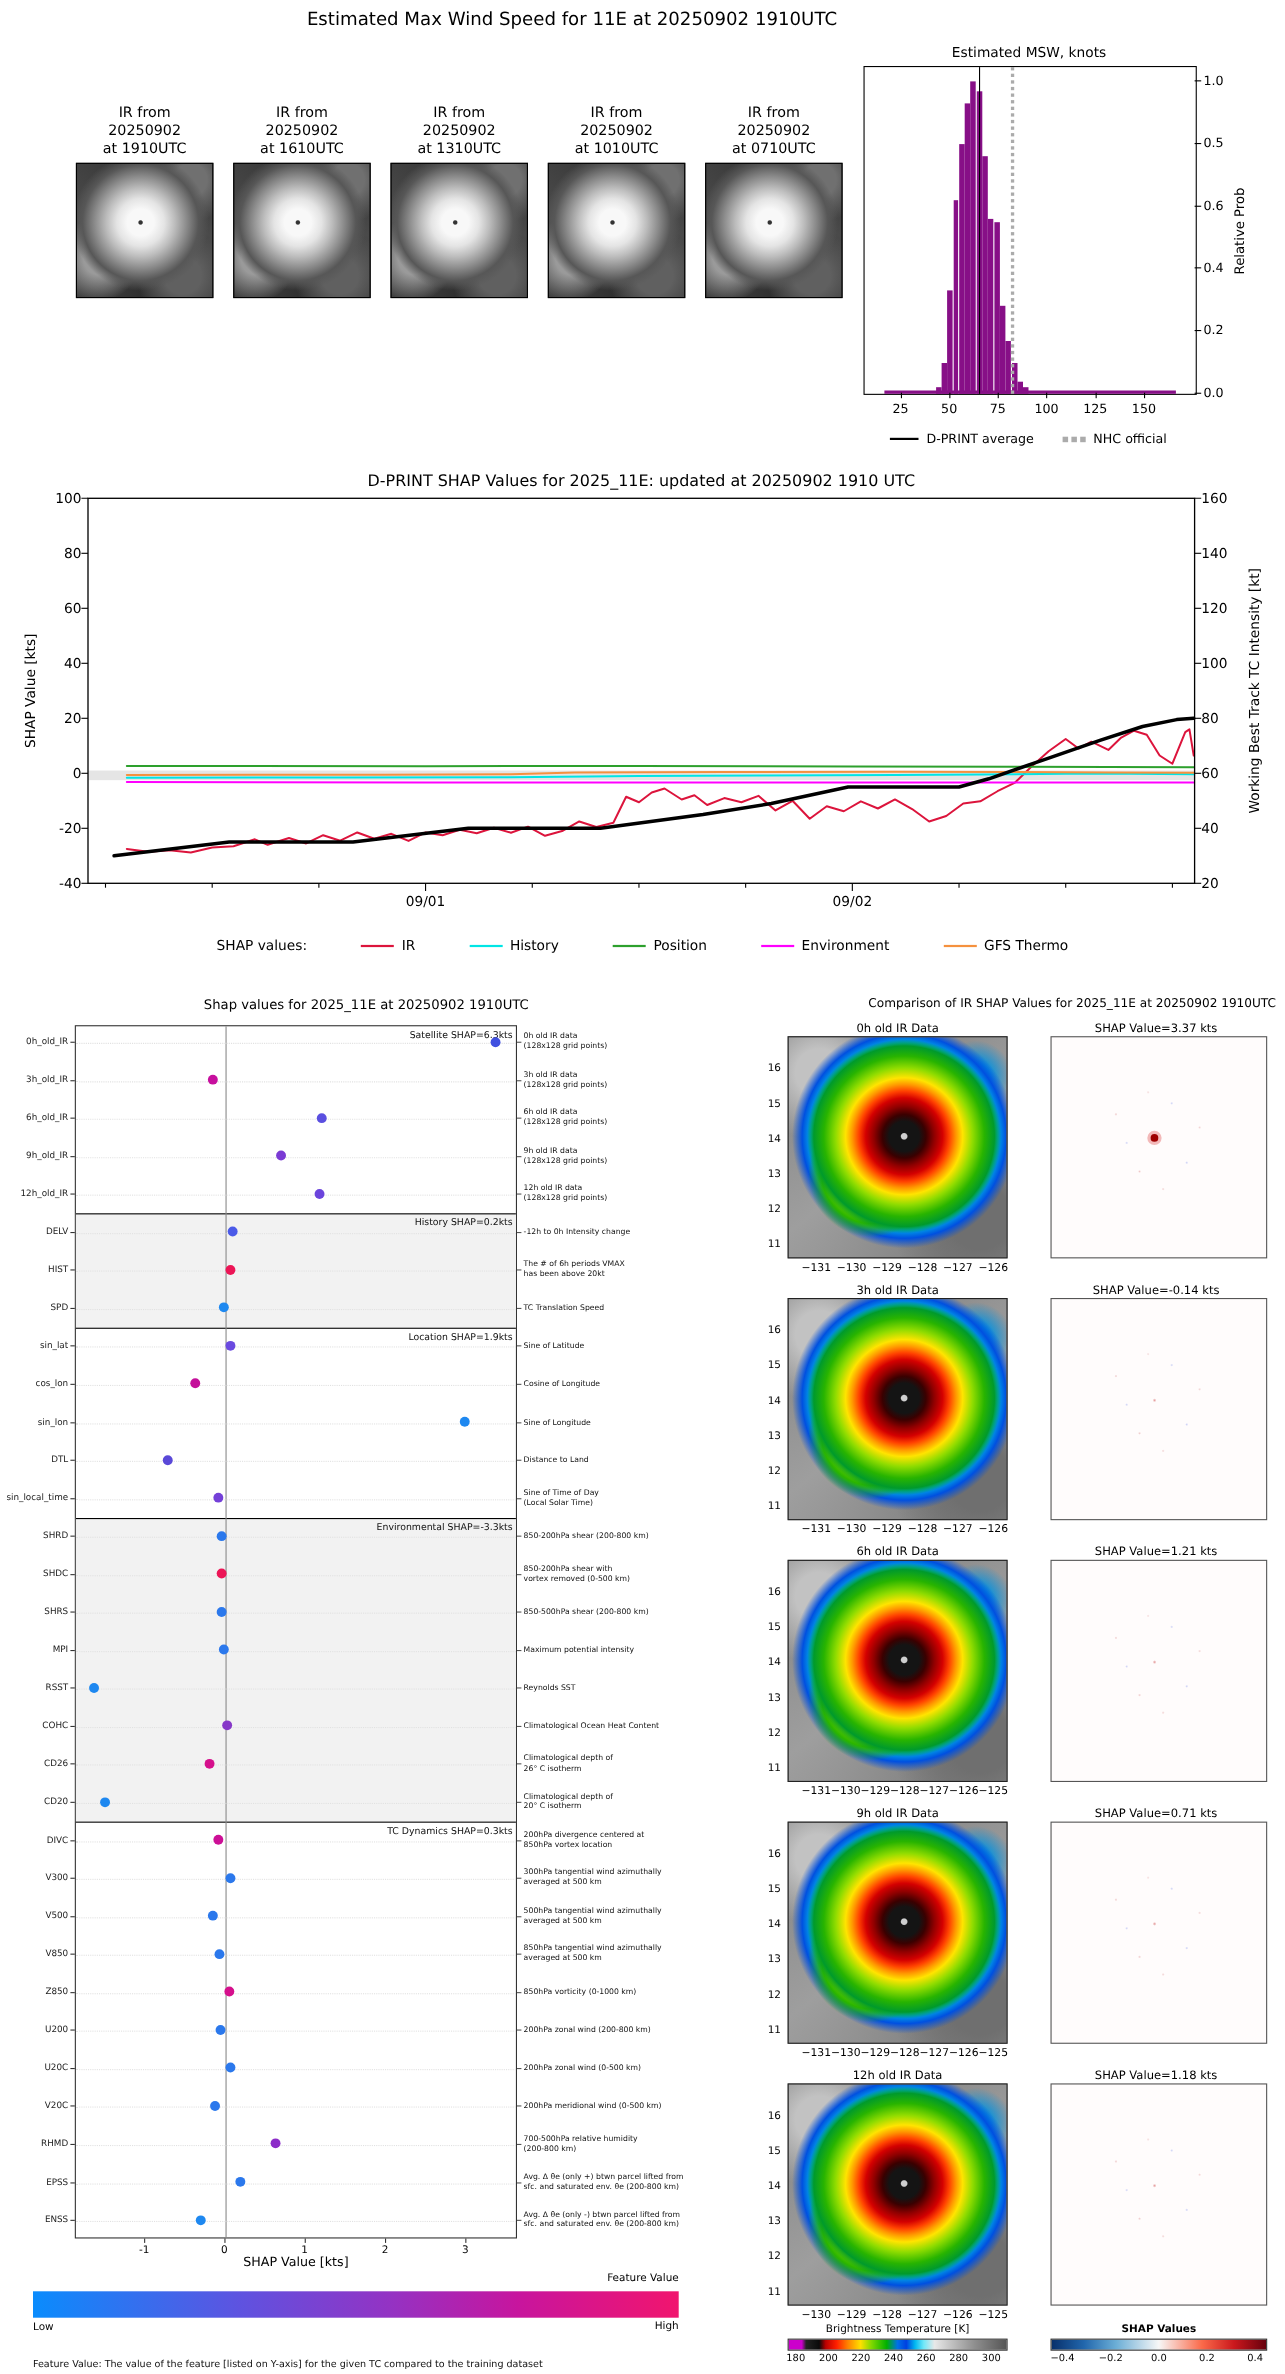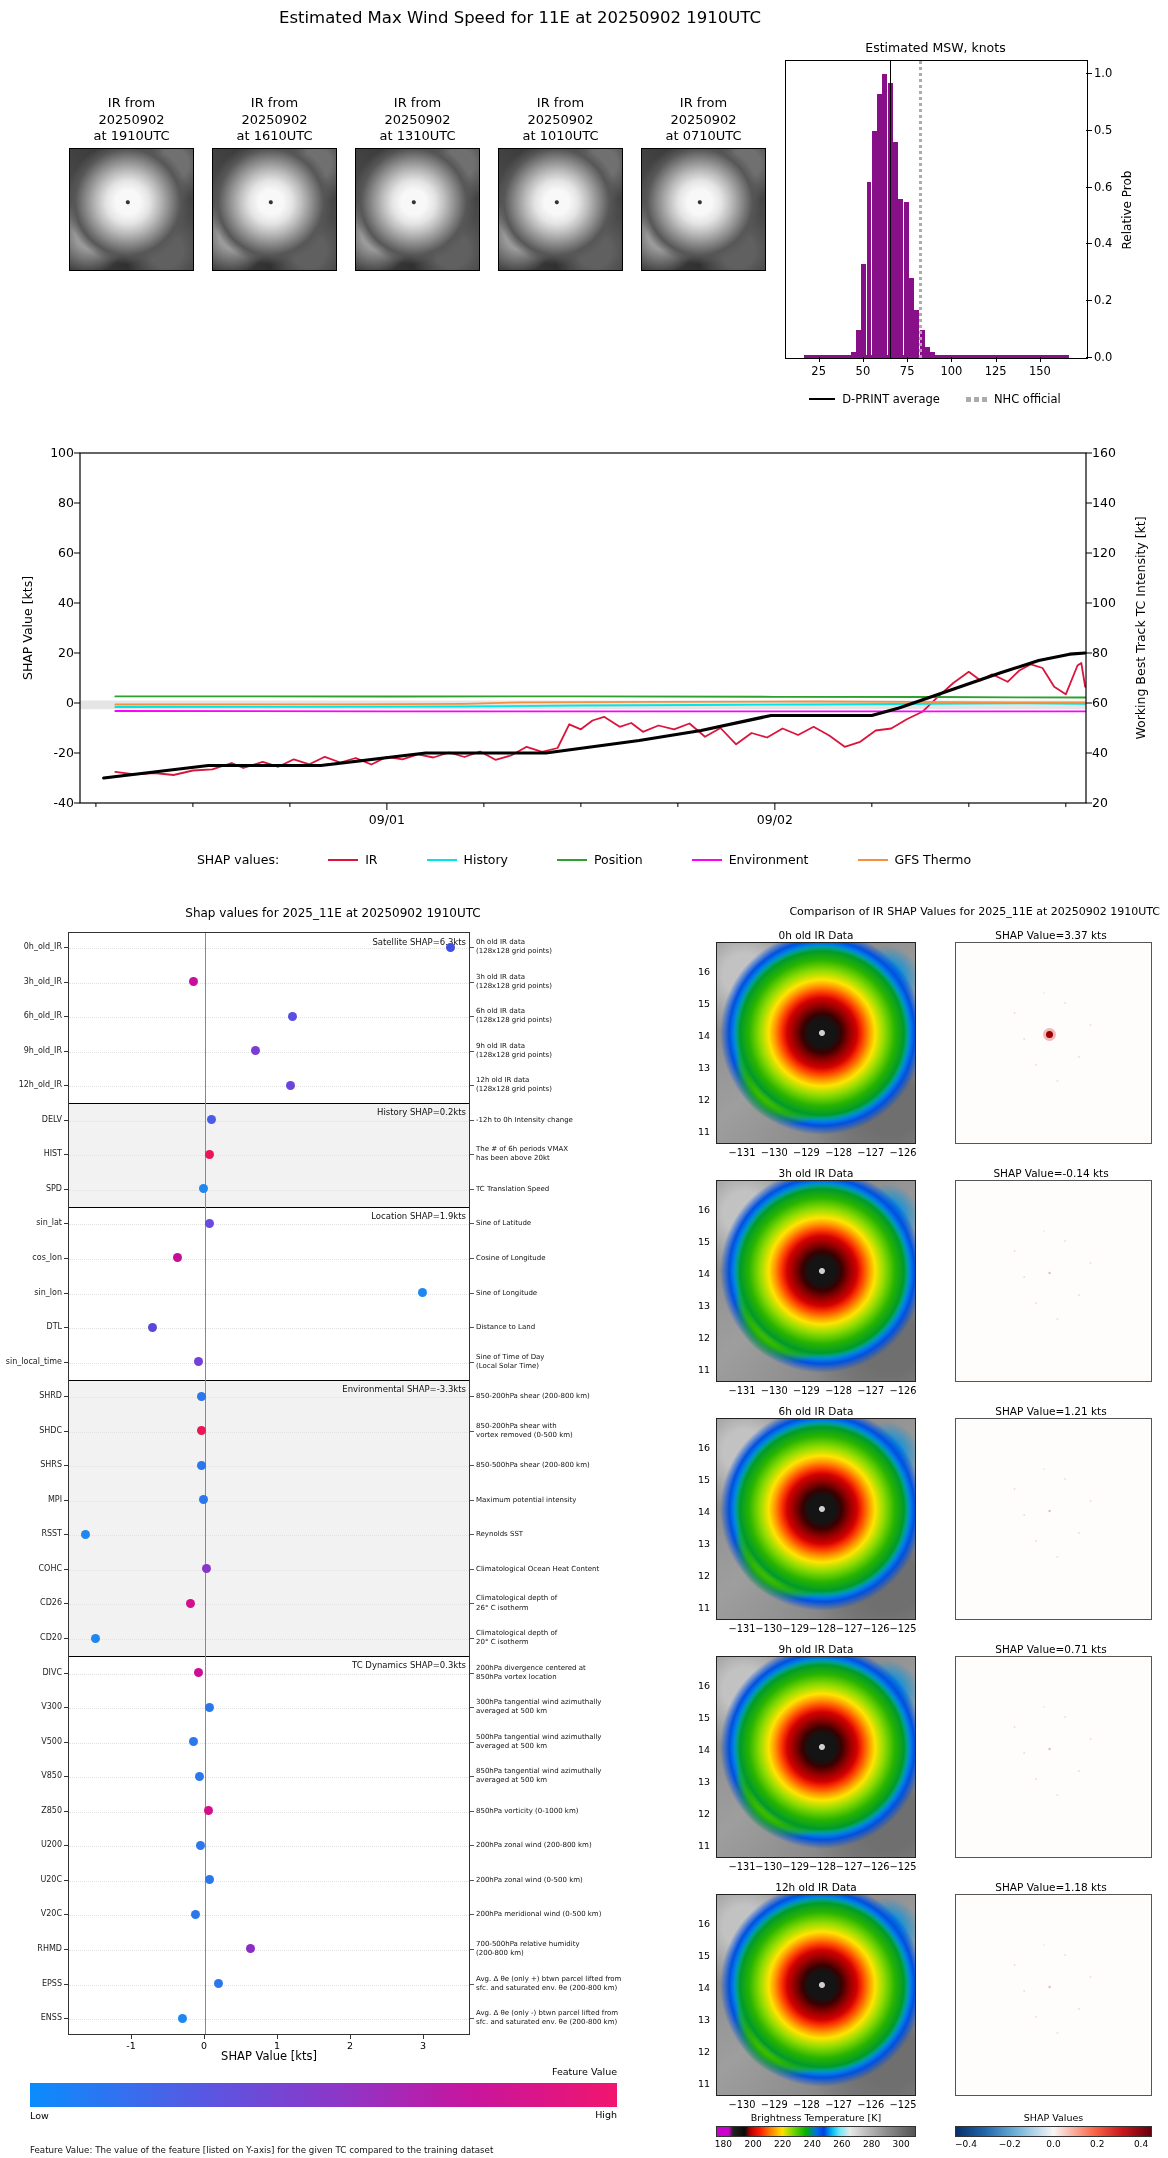--- a/index.html
+++ b/index.html
@@ -208,20 +208,21 @@
     <span class="leg-item">
       <span class="sw-dots">
           <i></i>
           <i></i>
           <i></i>
         </span>
       <span>NHC official</span>
     </span>
   </div>
 
+  <div id="ts-title" class="abs">D-PRINT SHAP Values for 2025_11E: updated at 20250902 1910 UTC</div>
   <div class="abs rot" style="left:27px;top:628px;font-size:12.5px;">SHAP Value [kts]</div>
   <div class="abs rot" style="left:1140px;top:628px;font-size:12.5px;">Working Best Track TC Intensity [kt]</div>
   <svg id="ts-svg" class="abs" style="left:0;top:420px;" width="1168" height="400" viewBox="0 0 1168 400">
       <rect x="80" y="280.5" width="1006" height="8.75" fill="#e5e5e5"></rect>
       <line x1="95.90667180871577" y1="383" x2="95.90667180871577" y2="387" stroke="#000" stroke-width="1"></line>
       <line x1="192.89857308137294" y1="383" x2="192.89857308137294" y2="387" stroke="#000" stroke-width="1"></line>
       <line x1="289.89047435403006" y1="383" x2="289.89047435403006" y2="387" stroke="#000" stroke-width="1"></line>
       <line x1="386.88237562668724" y1="383" x2="386.88237562668724" y2="390" stroke="#000" stroke-width="1"></line>
       <line x1="483.87427689934435" y1="383" x2="483.87427689934435" y2="387" stroke="#000" stroke-width="1"></line>
       <line x1="580.8661781720016" y1="383" x2="580.8661781720016" y2="387" stroke="#000" stroke-width="1"></line>
@@ -688,21 +689,21 @@
       <div class="cmp-ytick" style="left: 694px; top: 2078px;">11</div>
       <div class="cmp-xtick" style="left: 724px; top: 2099px;">−130</div>
       <div class="cmp-xtick" style="left: 756.2px; top: 2099px;">−129</div>
       <div class="cmp-xtick" style="left: 788.4px; top: 2099px;">−128</div>
       <div class="cmp-xtick" style="left: 820.6px; top: 2099px;">−127</div>
       <div class="cmp-xtick" style="left: 852.8px; top: 2099px;">−126</div>
       <div class="cmp-xtick" style="left: 885px; top: 2099px;">−125</div>
     </div>
   <div class="cb-title" style="left:716px;width:200px;">Brightness Temperature [K]</div>
   <div id="cb-bt" class="abs"></div>
-  <div class="cb-title" style="left:955px;width:197px;">SHAP Values</div>
+  <div class="cb-title" style="left:955px;width:197px;font-weight:bold;">SHAP Values</div>
   <div id="cb-shap" class="abs"></div>
   <div id="cb-ticks">
       <div class="cb-tick" style="left: 706.407px;">180</div>
       <div class="cb-tick" style="left: 736.037px;">200</div>
       <div class="cb-tick" style="left: 765.667px;">220</div>
       <div class="cb-tick" style="left: 795.296px;">240</div>
       <div class="cb-tick" style="left: 824.926px;">260</div>
       <div class="cb-tick" style="left: 854.556px;">280</div>
       <div class="cb-tick" style="left: 884.185px;">300</div>
       <div class="cb-tick" style="left: 948.944px;">−0.4</div>

